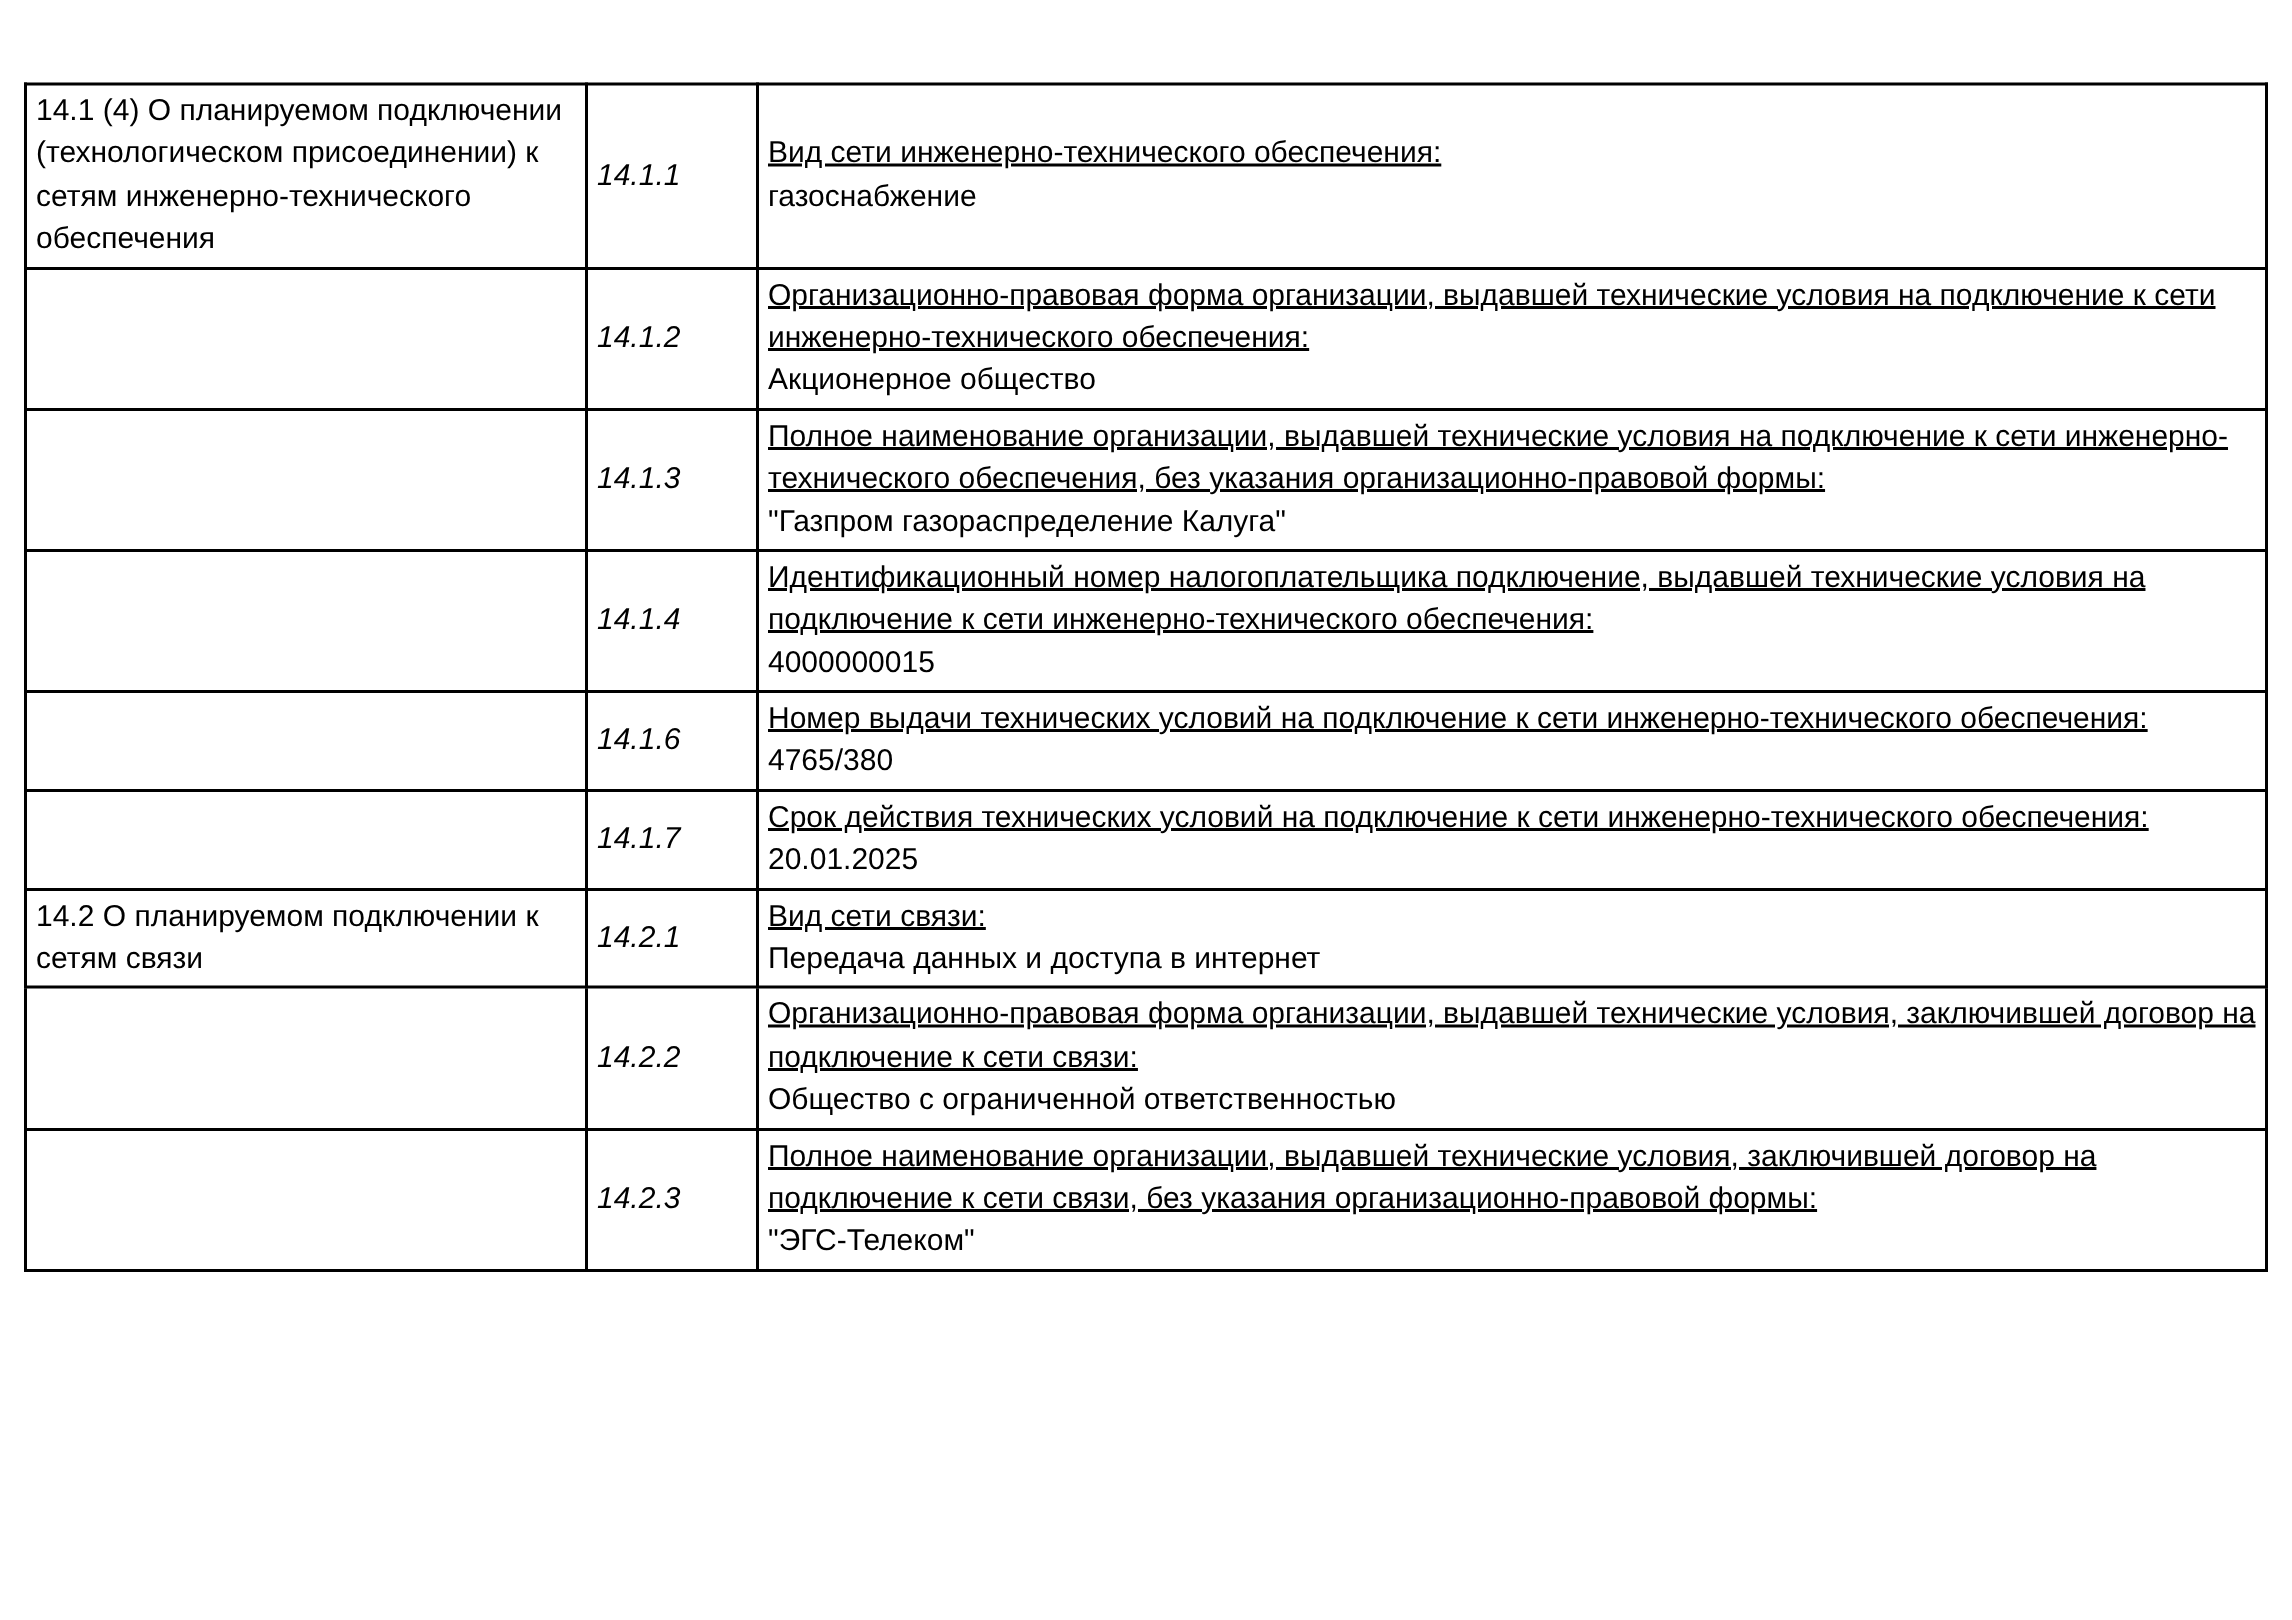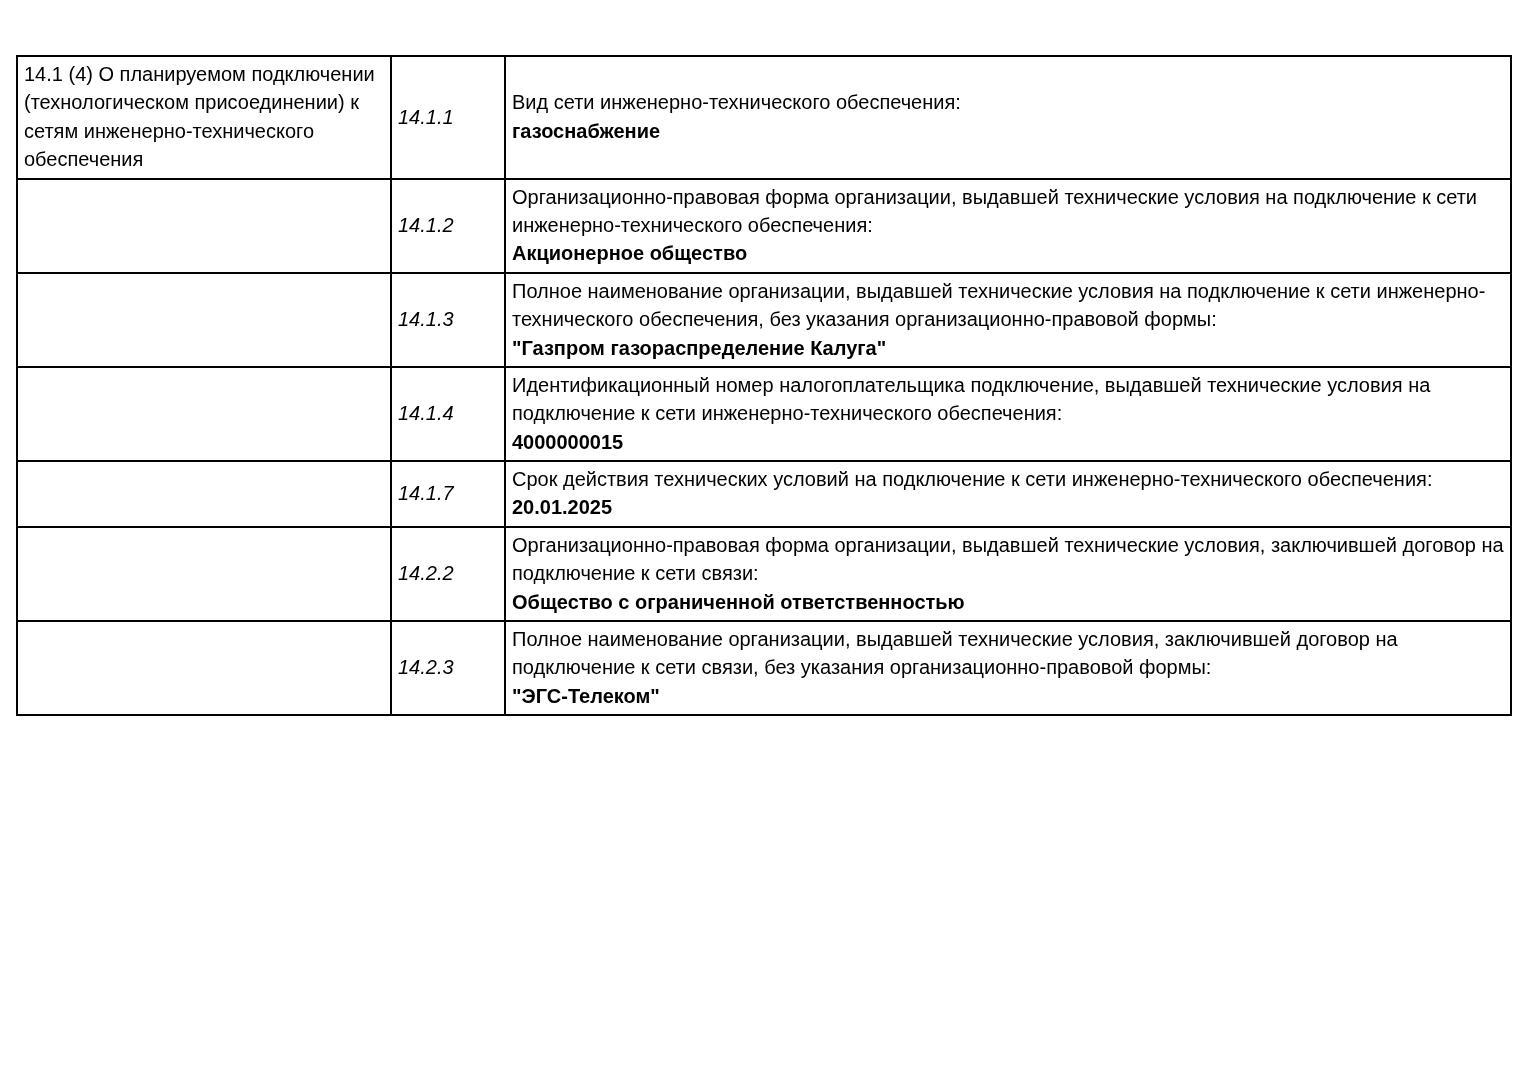--- a/index.html
+++ b/index.html
@@ -39,23 +39,24 @@
     vertical-align: middle;
     text-align: left;
     font-style: italic;
   }
   td.col-content {
     vertical-align: middle;
     text-align: left;
   }
   .field-label {
     font-weight: normal;
+    text-decoration: underline;
   }
   .field-value {
-    font-weight: bold;
+    font-weight: normal;
   }
 </style>
 </head>
 <body>
 
 <div class="page">
   <table class="doc-table">
     <tbody>
         <tr>
           <td class="col-section">14.1 (4) О планируемом подключении (технологическом присоединении) к сетям инженерно-технического обеспечения</td>
@@ -84,24 +85,40 @@
         <tr>
           <td class="col-section"></td>
           <td class="col-code">14.1.4</td>
           <td class="col-content">
             <div class="field-label">Идентификационный номер налогоплательщика подключение, выдавшей технические условия на подключение к сети инженерно-технического обеспечения:</div>
             <div class="field-value">4000000015</div>
           </td>
         </tr>
         <tr>
           <td class="col-section"></td>
+          <td class="col-code">14.1.6</td>
+          <td class="col-content">
+            <div class="field-label">Номер выдачи технических условий на подключение к сети инженерно-технического обеспечения:</div>
+            <div class="field-value">4765/380</div>
+          </td>
+        </tr>
+        <tr>
+          <td class="col-section"></td>
           <td class="col-code">14.1.7</td>
           <td class="col-content">
             <div class="field-label">Срок действия технических условий на подключение к сети инженерно-технического обеспечения:</div>
             <div class="field-value">20.01.2025</div>
+          </td>
+        </tr>
+        <tr>
+          <td class="col-section">14.2 О планируемом подключении к сетям связи</td>
+          <td class="col-code">14.2.1</td>
+          <td class="col-content">
+            <div class="field-label">Вид сети связи:</div>
+            <div class="field-value">Передача данных и доступа в интернет</div>
           </td>
         </tr>
         <tr>
           <td class="col-section"></td>
           <td class="col-code">14.2.2</td>
           <td class="col-content">
             <div class="field-label">Организационно-правовая форма организации, выдавшей технические условия, заключившей договор на подключение к сети связи:</div>
             <div class="field-value">Общество с ограниченной ответственностью</div>
           </td>
         </tr>

